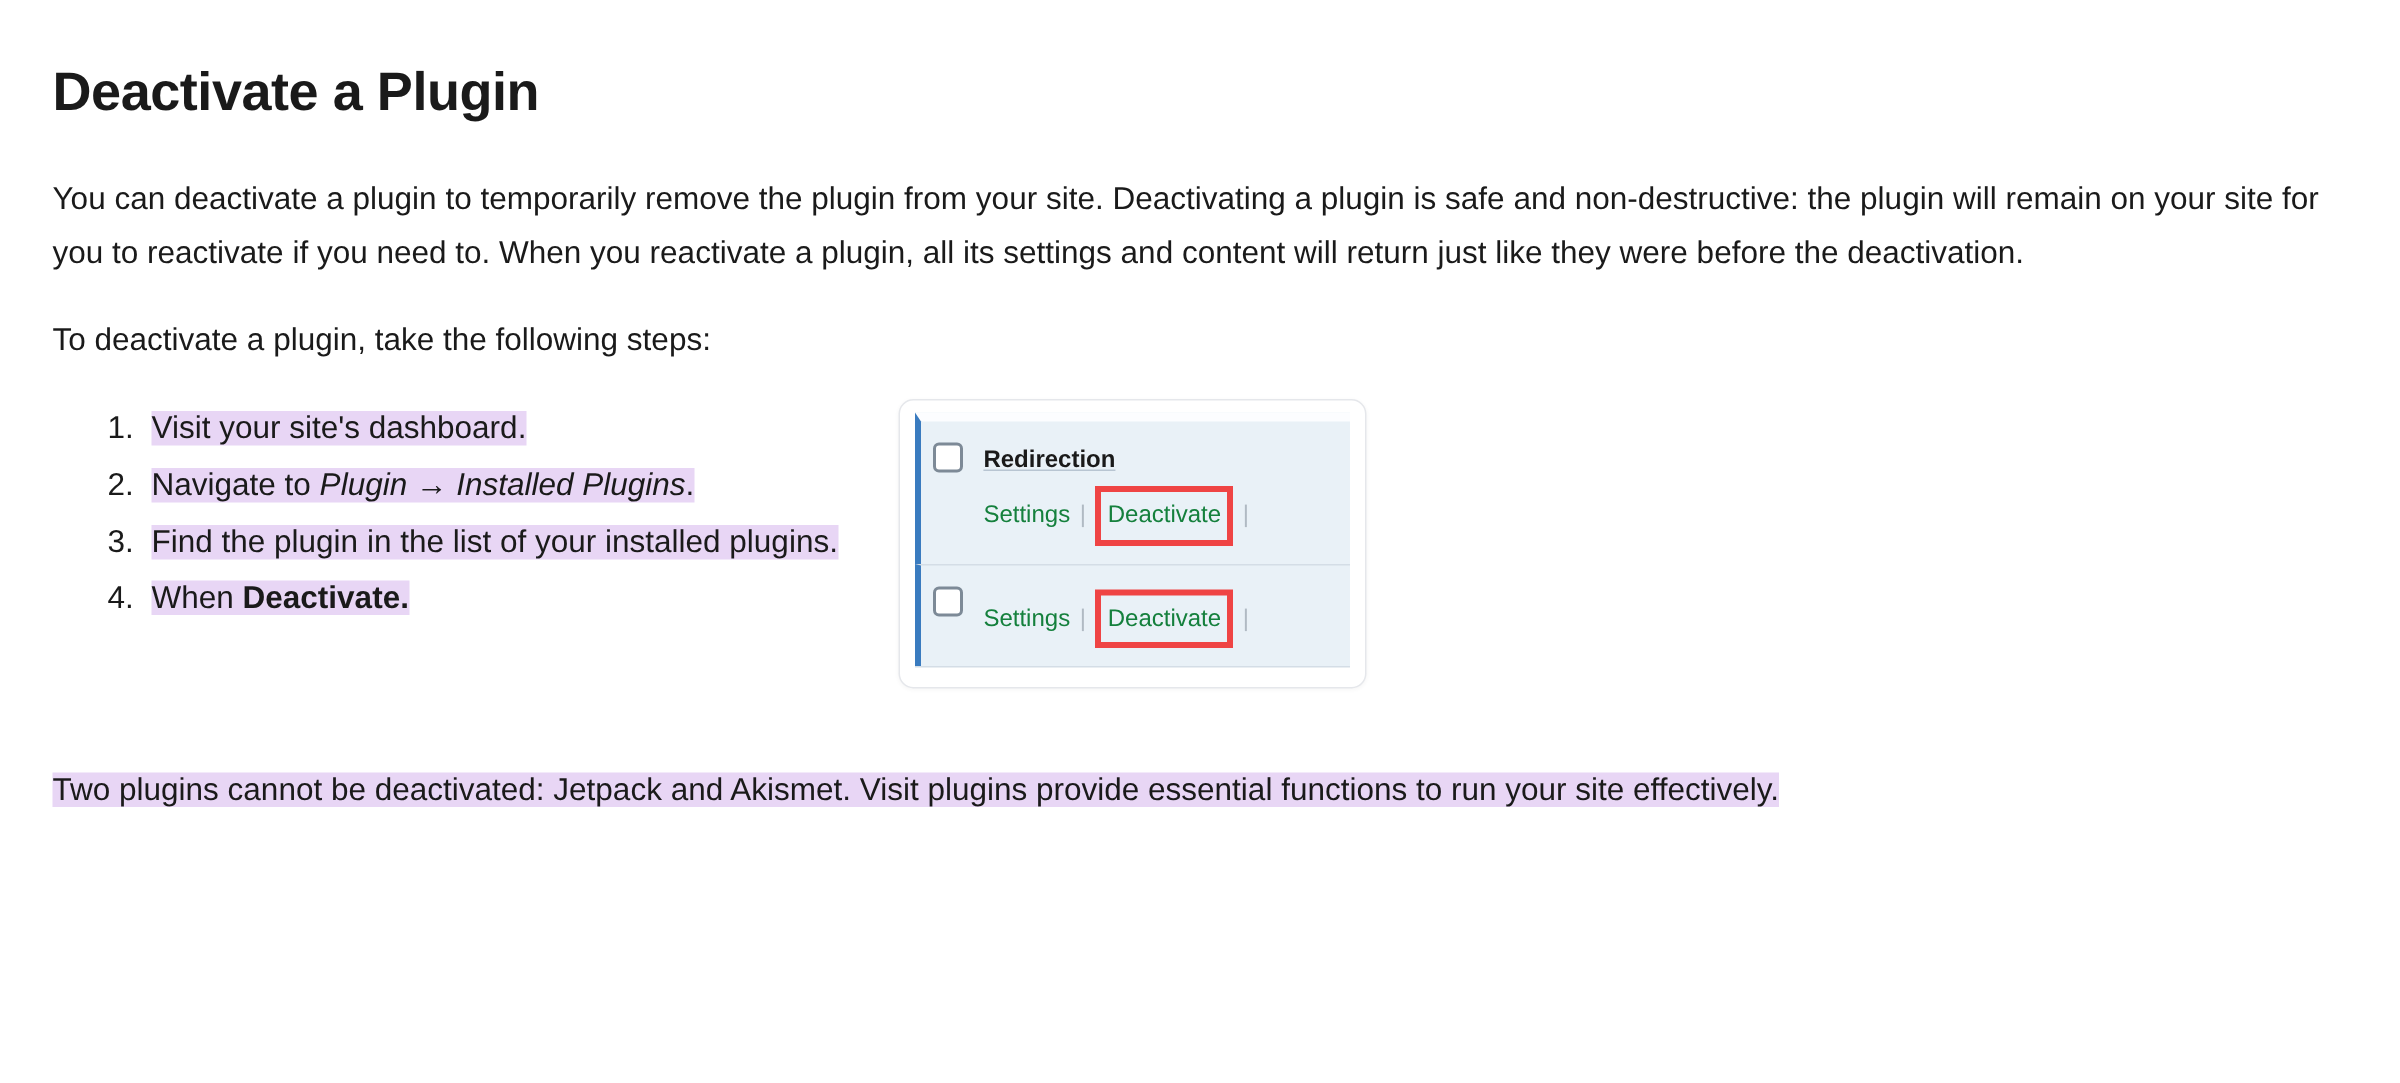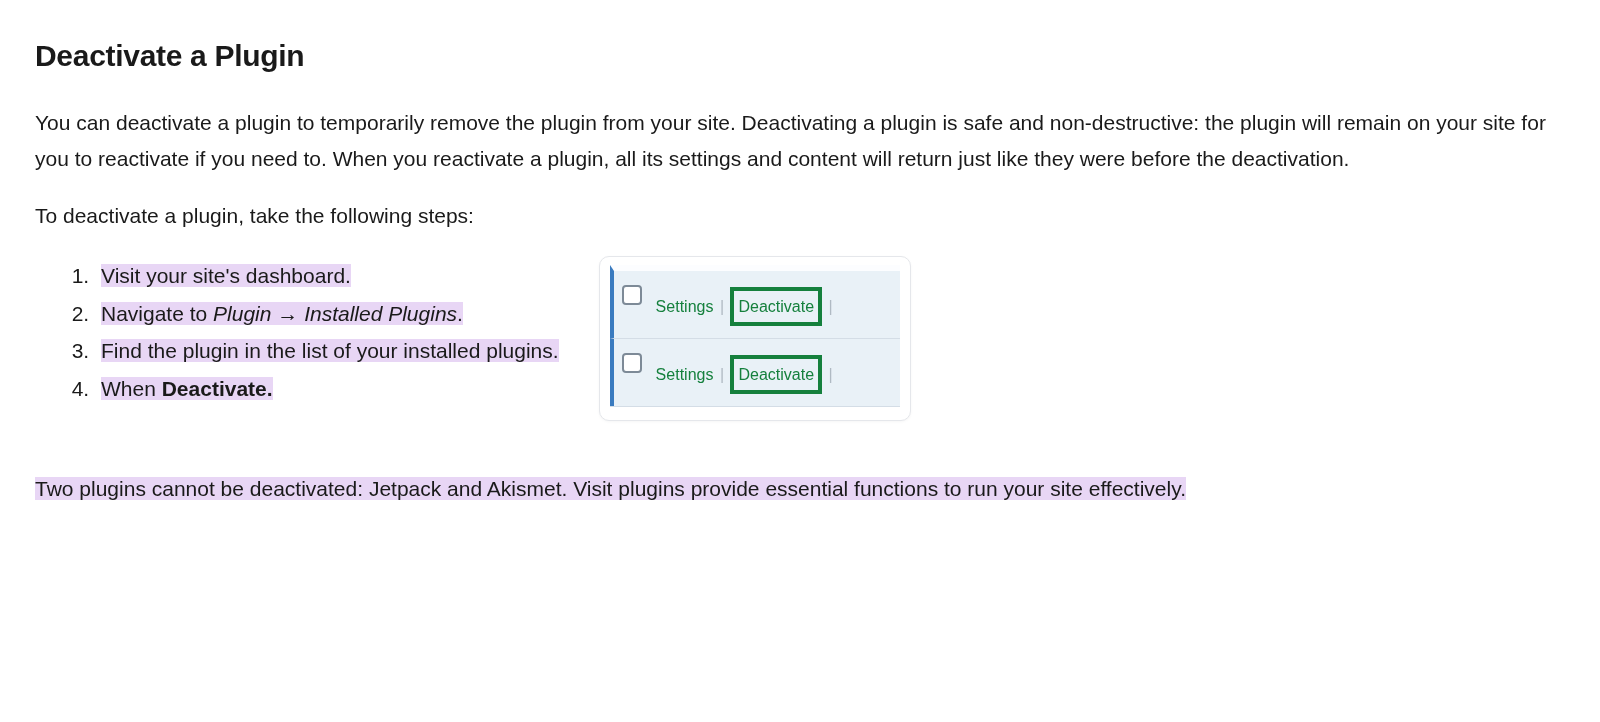--- a/index.html
+++ b/index.html
@@ -7,21 +7,21 @@
     margin: 0;
     padding: 30px 35px;
     font-family: -apple-system, BlinkMacSystemFont, "Segoe UI", Helvetica, Arial, sans-serif;
     font-size: 21px;
     line-height: 1.7;
     color: #1a1a1a;
     background: #fff;
     width: 1600px;
   }
   h2.heading {
-    font-size: 30px;
+    font-size: 36px;
     font-weight: 600;
     margin: 0 0 24px 0;
     letter-spacing: -0.3px;
   }
   p { margin: 0 0 22px 0; }
   .hl { background: #e8d6f5; }
   .content-row {
     display: flex;
     align-items: flex-start;
     gap: 40px;
@@ -82,21 +82,21 @@
     text-decoration-color: #b8c5d2;
     text-underline-offset: 2px;
   }
   .pl-actions {
     margin-top: 4px;
     color: #8a96a3;
   }
   .pl-actions .link { color: #15803d; }
   .pl-actions .sep { color: #b0bac3; margin: 0 2px; }
   .box-hl {
-    border: 4px solid #15803d;
+    border: 4px solid #ef4444;
     padding: 2px 4px;
     display: inline-block;
   }
   .shot-foot {
     height: 10px;
     background: #fff;
     border-top: 1px solid #d4dde6;
   }
   .note { margin-top: 50px; }
 </style>
@@ -123,20 +123,21 @@
         <span>When </span><span class="bold">Deactivate.</span>
       </span>
     </li>
   </ol>
 
   <div class="shot-wrap">
     <div class="shot">
       <div class="shot-row">
         <div class="cb"></div>
         <div class="pl-body">
+          <div class="pl-name">Redirection</div>
           <div class="pl-actions">
             <span class="link">Settings</span>
             <span class="sep">|</span>
             <span class="box-hl"><span class="link">Deactivate</span></span>
             <span class="sep">|</span>
           </div>
         </div>
       </div>
       <div class="shot-row">
         <div class="cb"></div>

